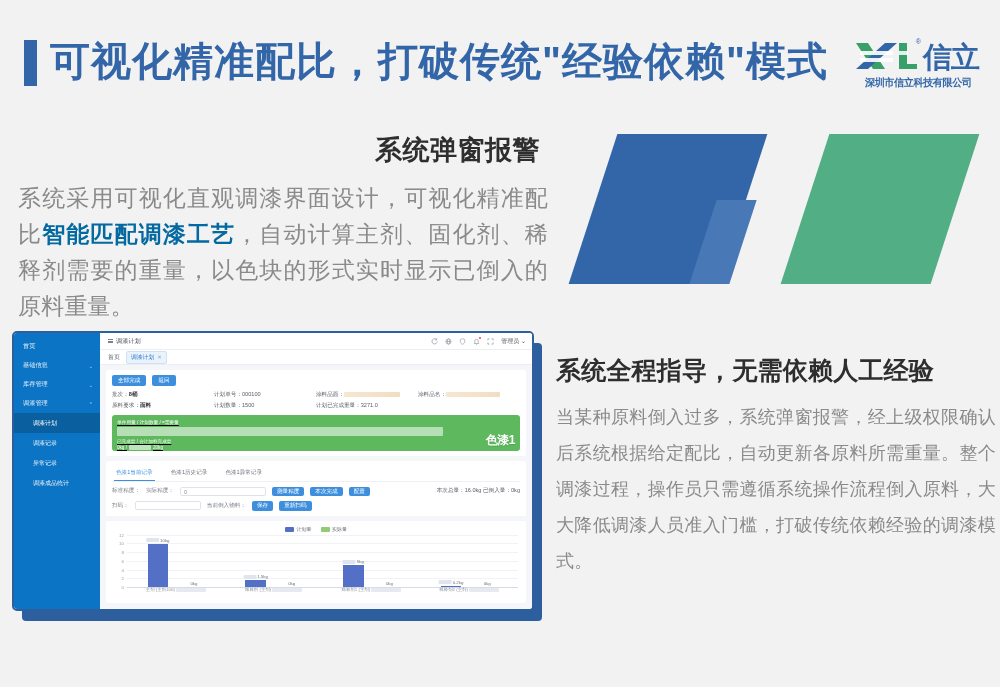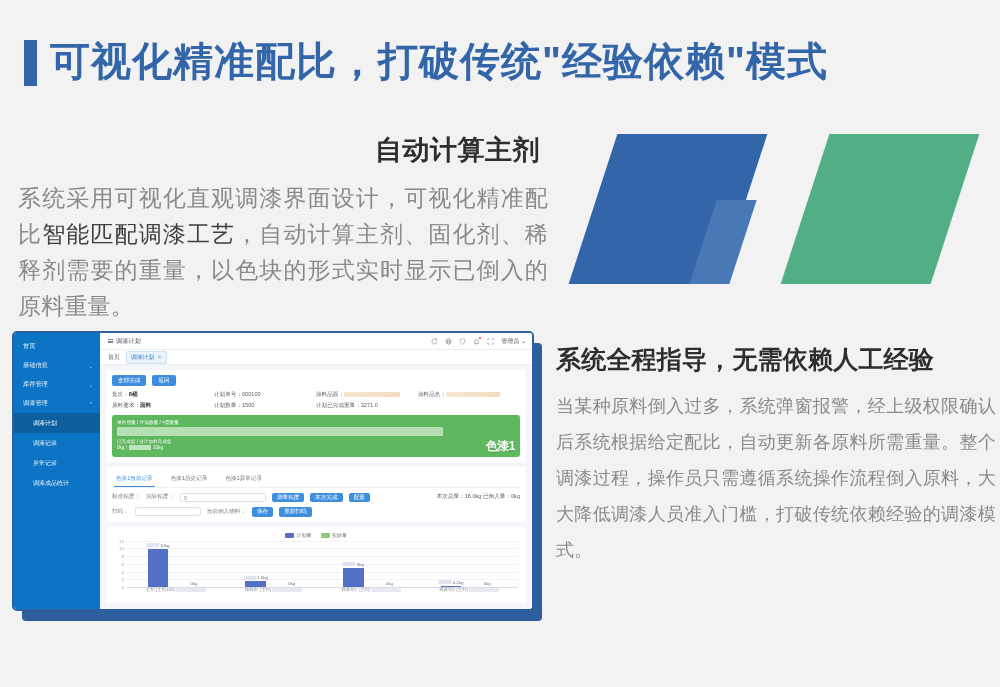--- a/index.html
+++ b/index.html
@@ -44,35 +44,35 @@
   
   .copy-left { position:absolute; left:18px; top:132px; width:530px; }
   .copy-left .h2 {
     font-size:27px; font-weight:bold; color:#2e2e2e;
     text-align:right; margin:0 8px 12px 0; letter-spacing:0.5px;
   }
   .copy-left .body {
     font-size:23px; color:#8a8a8a; line-height:36px;
     letter-spacing:0.2px; text-align:justify;
   }
-  .hl { color:#404040; }
+  .hl { color:#0369a1;font-weight:bold; }
 
   
   .shapes { position:absolute; left:555px; top:120px; width:445px; height:180px; }
   .para {
     position:absolute; top:14px; height:150px;
     transform:skewX(-18deg);
   }
   .para-blue  { left:38px;  width:150px; background:#3366a8; }
   .para-blue2 { left:148px; width:40px;  background:#4878b5; top:80px; height:84px;
                 transform:skewX(-18deg); position:absolute; }
   .para-green { left:250px; width:150px; background:#52af85; }
 
   
-  .copy-right { position:absolute; left:556px; top:343px; width:440px; }
+  .copy-right { position:absolute; left:556px; top:354px; width:440px; }
   .copy-right .h2 {
     font-size:25px; font-weight:bold; color:#2e2e2e;
     margin:0 0 12px 0; letter-spacing:0.2px; white-space:nowrap;
   }
   .copy-right .body {
     font-size:18px; color:#8a8a8a; line-height:36px;
     text-align:justify; letter-spacing:0.2px;
   }
 
   
@@ -140,21 +140,21 @@
 
   .kv { display:flex; gap:0; font-size:5.6px; color:#5b6068; margin-bottom:3px; }
   .kv > div { flex:1 1 0; white-space:nowrap; }
   .kv b { color:#2f3238; font-weight:bold; }
   .blurbar { display:inline-block; height:5px; vertical-align:middle;
              background:linear-gradient(90deg,#f6e7d2,#f3ddc0); border-radius:1px; }
 
   
   .cards { display:flex; gap:7px; margin-top:5px; }
   .card { flex:1 1 0; border-radius:3px; padding:4px 5px 4px 5px; position:relative;
-          min-width:0; height:42px; }
+          min-width:0; height:36px;text-decoration:underline; }
   .card.c1 { background:#5eb85e; }
   .card.c2 { background:#e8a33d; }
   .card.c3 { background:#ef6f6a; }
   .card-t1 { font-size:4.8px; color:#fff; white-space:nowrap; letter-spacing:-0.1px; }
   .card-fill { margin:2.5px 0 3px 0; height:9px; border-radius:1px;
                background:rgba(255,255,255,.55); width:82%; }
   .card-t2 { font-size:4.6px; color:#fff; white-space:nowrap; opacity:.95; }
   .card-t3 { font-size:4.6px; color:#fff; white-space:nowrap; margin-top:1px;
              display:flex; align-items:center; gap:2px; }
   .card-t3 .seg { display:inline-block; width:22px; height:5px; background:rgba(255,255,255,.6); border-radius:1px; }
@@ -205,24 +205,43 @@
   .xl .b { display:inline-block; height:4px; width:30px; background:#e6e9ef;
            border-radius:1px; vertical-align:middle; margin-left:1px; }
 </style>
 </head>
 <body>
 
 <div class="header">
   <div class="accent-bar"></div>
   <div class="headline">可视化精准配比，打破传统"经验依赖"模式</div>
 
+  <div class="logo">
+    <div class="logo-top">
+      <div class="logo-xl">
+        <svg width="64" height="34" viewBox="0 0 64 34">
+          <g>
+            <polygon points="2,4 14,4 31,30 19,30" fill="#3aa06a"></polygon>
+            <polygon points="31,4 43,4 14,30 2,30" fill="#3366a8"></polygon>
+            <rect x="6" y="12" width="33" height="4" fill="#ffffff" opacity="0.9"></rect>
+            <rect x="6" y="19" width="33" height="4" fill="#ffffff" opacity="0.9"></rect>
+            <polygon points="45,4 53,4 53,25 63,25 63,30 45,30" fill="#3aa06a"></polygon>
+            <rect x="45" y="12" width="9" height="4" fill="#ffffff" opacity="0.85"></rect>
+          </g>
+        </svg>
+        <span class="logo-reg">®</span>
+      </div>
+      <div class="logo-cn">信立</div>
+    </div>
+    <div class="logo-sub">深圳市信立科技有限公司</div>
+  </div>
 </div>
 
 <div class="copy-left">
-  <div class="h2">自动计算主剂</div>
+  <div class="h2">系统弹窗报警</div>
   <div class="body"><span>系统采用可视化直观调漆界面设计，可视化精准配比</span><span class="hl">智能匹配调漆工艺</span><span>，自动计算主剂、固化剂、稀释剂需要的重量，以色块的形式实时显示已倒入的原料重量。</span></div>
 </div>
 
 <div class="shapes">
   <div class="para para-blue"></div>
   <div class="para-blue2"></div>
   <div class="para para-green"></div>
 </div>
 
 <div class="copy-right">

